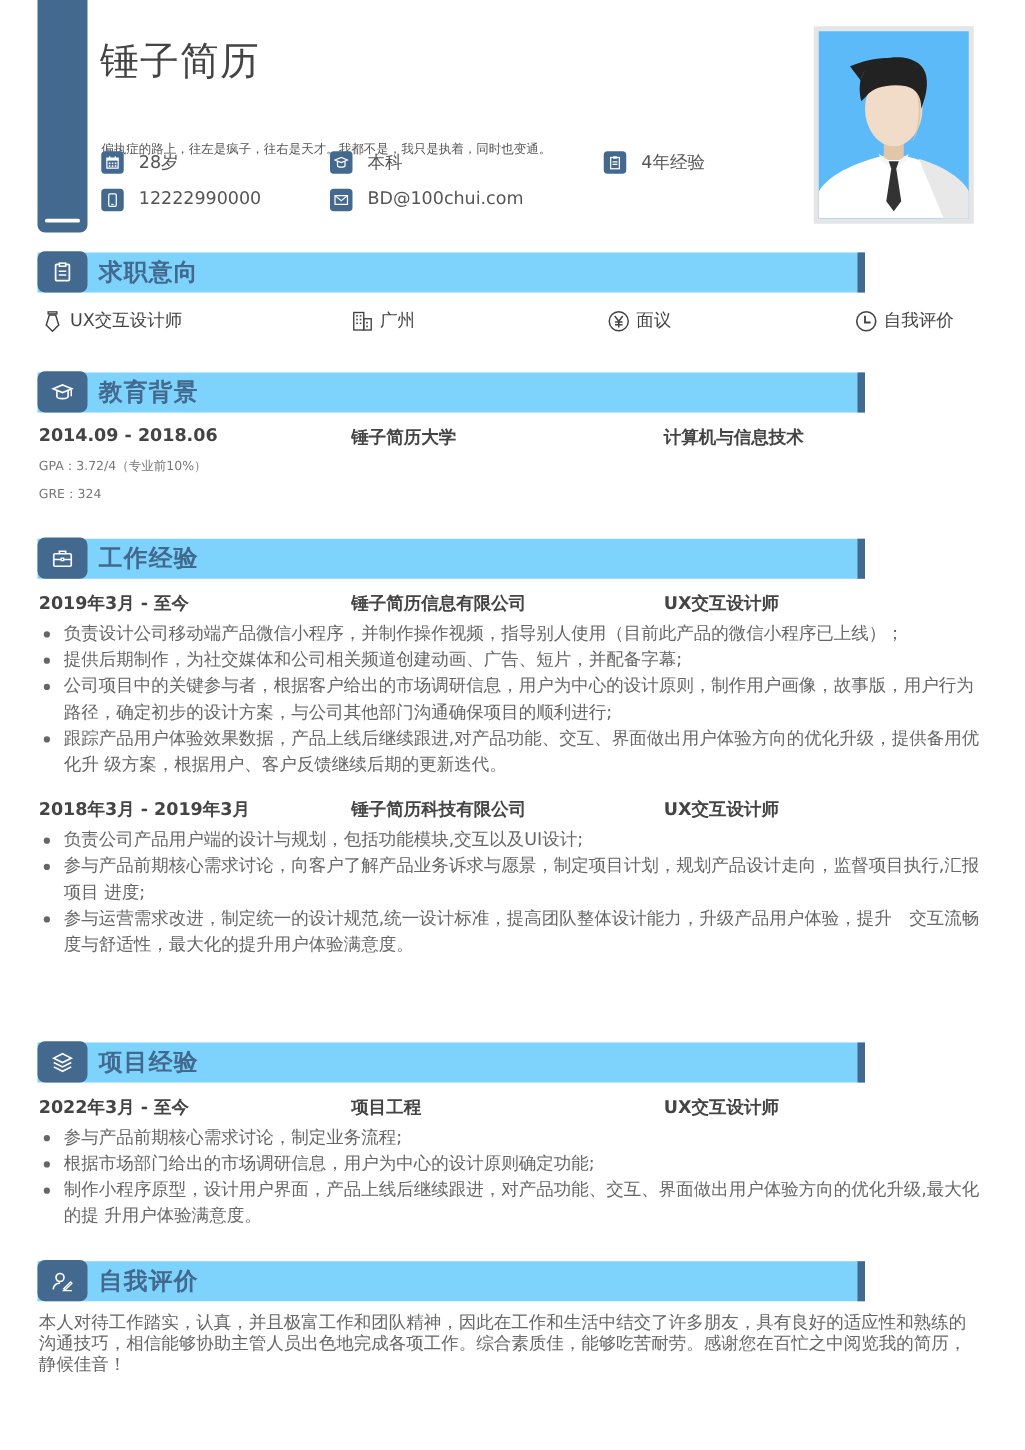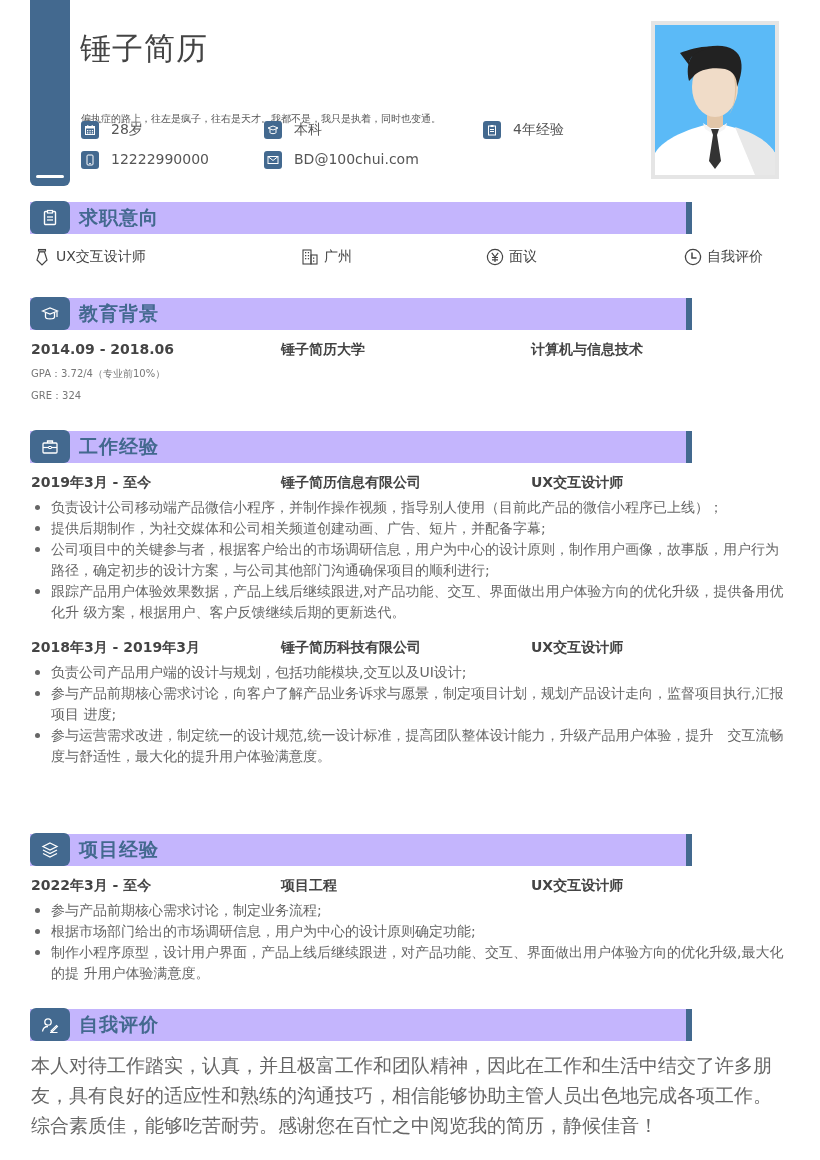--- a/index.html
+++ b/index.html
@@ -13,41 +13,41 @@
   .motto { position: absolute; left: 81px; top: 86px; font-size: 10px; color: #555; margin-top: 26px; }
 
   .info { position: absolute; left: 81px; top: 121px; width: 520px; }
   .info-item { position: absolute; display: flex; align-items: flex-start; font-size: 14px; color: #555; white-space: nowrap; }
   .info-icon { width: 18px; height: 18px; background: #43698f; border-radius: 3px; display: inline-flex; align-items: center; justify-content: center; margin-right: 12px; }
   .info-icon svg { width: 12px; height: 12px; }
 
   .photo { position: absolute; left: 651px; top: 21px; width: 128px; height: 158px; background: #e5e5e5; padding: 4px; }
   .photo-inner { width: 100%; height: 100%; background: #5bbaf7; position: relative; overflow: hidden; }
 
-  .section-head { position: absolute; left: 30px; width: 662px; height: 32px; background: #c4b5fd; }
+  .section-head { position: absolute; left: 30px; width: 662px; height: 32px; background: #7dd3fc; }
   .section-head .sh-icon { position: absolute; left: 0; top: -1px; width: 40px; height: 33px; background: #43698f; border-radius: 6px; display: flex; align-items: center; justify-content: center; }
   .section-head .sh-icon svg { width: 18px; height: 18px; }
   .section-head .sh-title { position: absolute; left: 49px; top: 3px; font-size: 19px; font-weight: bold; color: #43698f; letter-spacing: 1px; }
   .section-head .sh-end { position: absolute; right: 0; top: 0; width: 6px; height: 32px; background: #43698f; }
 
   .intent-row { position: absolute; left: 33px; top: 248px; width: 740px; height: 20px; font-size: 14px; color: #444; }
   .intent-item { position: absolute; display: flex; align-items: center; white-space: nowrap; }
   .intent-item svg { width: 18px; height: 18px; margin-right: 5px; }
 
   .row3 { position: absolute; left: 31px; width: 752px; font-size: 14px; font-weight: bold; color: #444; height: 20px; }
   .row3 span { position: absolute; top: 0; white-space: nowrap; }
   .row3 .c1 { left: 0; } .row3 .c2 { left: 250px; } .row3 .c3 { left: 500px; }
 
   .plain { position: absolute; left: 31px; font-size: 10px; color: #777; line-height: 22px; }
 
   ul.bullets { position: absolute; left: 31px; width: 754px; list-style: none; font-size: 14px; color: #666; line-height: 21px; }
   ul.bullets li { position: relative; padding-left: 20px; }
   ul.bullets li::before { content: ""; position: absolute; left: 4px; top: 8px; width: 5px; height: 5px; border-radius: 50%; background: #666; }
 
-  .para { position: absolute; left: 31px; top: 1050px; width: 754px; font-size: 19px; color: #666; line-height: 30px; }
+  .para { position: absolute; left: 31px; top: 1050px; width: 754px; font-size: 14px; color: #666; line-height: 17px; }
 </style>
 </head>
 <body>
 
 <div class="accent-bar">
     <div class="dash"></div>
   </div>
 <h1 class="name">锤子简历</h1>
 <p class="motto">偏执症的路上，往左是疯子，往右是天才。我都不是，我只是执着，同时也变通。</p>
 
@@ -140,21 +140,21 @@
   <div class="sh-end"></div>
 </div>
 <div class="intent-row">
   <div class="intent-item" style="left:0;">
     <svg viewBox="0 0 18 18">
         <rect x="5.5" y="1.5" width="7" height="1.6" fill="none" stroke="#444" stroke-width="1.1"></rect>
         <path d="M6.5 4 L11.5 4 L14 12 L9 17 L4 12 Z" fill="none" stroke="#444" stroke-width="1.2"></path>
       </svg>
     <span>UX交互设计师</span>
   </div>
-  <div class="intent-item" style="left:268px;">
+  <div class="intent-item" style="left:248px;">
     <svg viewBox="0 0 18 18">
         <rect x="2" y="2" width="8" height="14" fill="none" stroke="#444" stroke-width="1.1"></rect>
         <rect x="10" y="7" width="6" height="9" fill="none" stroke="#444" stroke-width="1.1"></rect>
         <g fill="#444">
           <rect x="4" y="4" width="1.3" height="1.3"></rect>
           <rect x="6.8" y="4" width="1.3" height="1.3"></rect>
           <rect x="4" y="7" width="1.3" height="1.3"></rect>
           <rect x="6.8" y="7" width="1.3" height="1.3"></rect>
           <rect x="4" y="10" width="1.3" height="1.3"></rect>
           <rect x="6.8" y="10" width="1.3" height="1.3"></rect>

